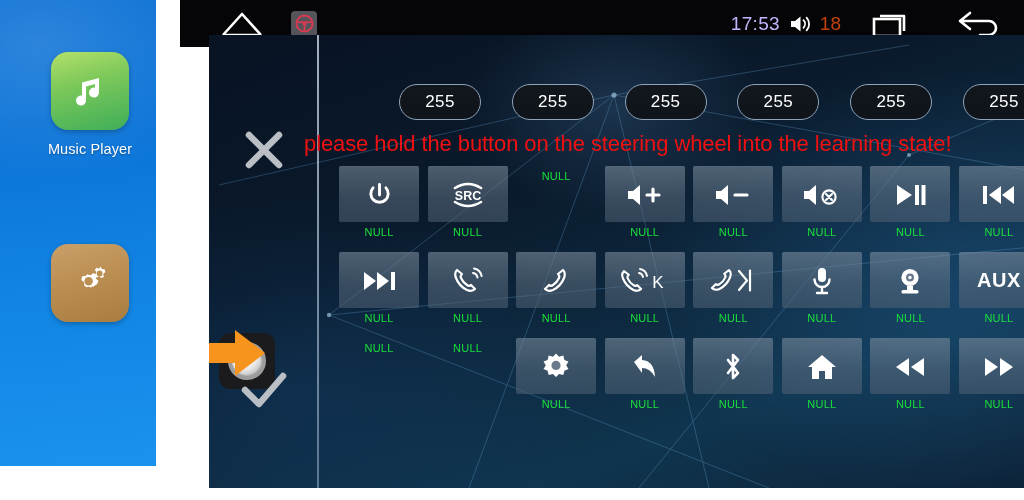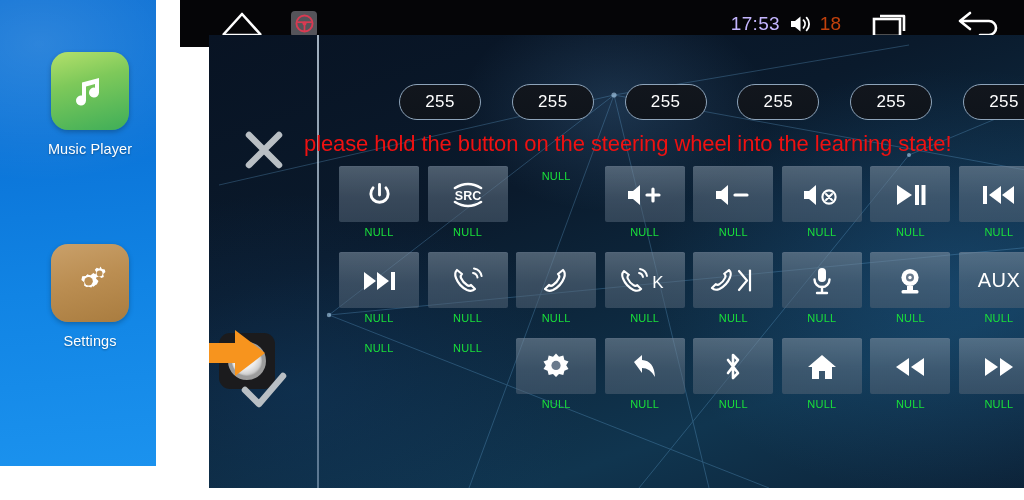--- a/index.html
+++ b/index.html
@@ -96,21 +96,21 @@
   .grid { position:absolute; left:130px; top:131px; width:700px; }
   .grid-row { display:flex; justify-content:space-between; margin-bottom:14px; }
   .cell { width:80px; }
   .key {
     height:56px; width:80px; border-radius:2px;
     background:linear-gradient(180deg, rgba(125,142,158,0.58) 0%, rgba(95,112,130,0.55) 55%, rgba(82,99,117,0.55) 100%);
     border-top:1px solid rgba(200,215,230,0.22);
     display:flex; align-items:center; justify-content:center;
     color:#ffffff;
   }
-  .key-text { font-size:20px; font-weight:normal; letter-spacing:.5px; }
+  .key-text { font-size:20px; font-weight:bold; letter-spacing:.5px; }
   .key-label { text-align:center; color:#19e03a; font-size:11px; margin-top:4px; letter-spacing:.2px; }
 
   svg { display:block; }
 </style>
 </head>
 <body>
 
 <div id="root">
 
   <div class="sidebar">
@@ -128,21 +128,20 @@
         <svg width="50" height="50" viewBox="0 0 50 50">
           <g fill="#fff">
             <path d="M35.5 8.5l1.4 2.6 2.9.3.6 2.6-2.2 2 .6 2.9-2.4 1.2-2.3-1.8-2.7 1.1-1.3-2.6 1.3-2.6-1.6-2.5 1.9-2 2.6 1 1.2-2.2z"></path>
             <circle cx="34.6" cy="15.4" r="2.9" fill="#bb8e52"></circle>
             <path d="M22.5 16.2l3.1 1.9 3.4-1.3 2.5 2.9-1.7 3.2 1.6 3.3-2.9 2.6-3.3-1.5-3.2 2-2.8-1.5.1-3.6-2.9-2.2.8-3.7 3.6-.3z"></path>
             <path d="M22.1 16.7l3.6.6 2.6-2.3 3.1 2-0.5 3.5 2.6 2.5-1.7 3.4-3.5.1-2 3-3.6-.9-.7-3.4-3.3-1.3.3-3.7z"></path>
             <circle cx="23.6" cy="23.2" r="4.2" fill="#bb8e52"></circle>
           </g>
         </svg>
       </div>
-      <div class="app-label">Settings</div>
     </div>
   </div>
   <div class="sidebar-bottom"></div>
 
   <div class="statusbar">
     <div class="sb-home">
       <svg width="44" height="26" viewBox="0 0 44 26">
         <path d="M3 24 L22 3 L41 24" fill="none" stroke="#ffffff" stroke-width="2.6" stroke-linejoin="round"></path>
         <path d="M3 24 L41 24" fill="none" stroke="#ffffff" stroke-width="2.6"></path>
       </svg>

